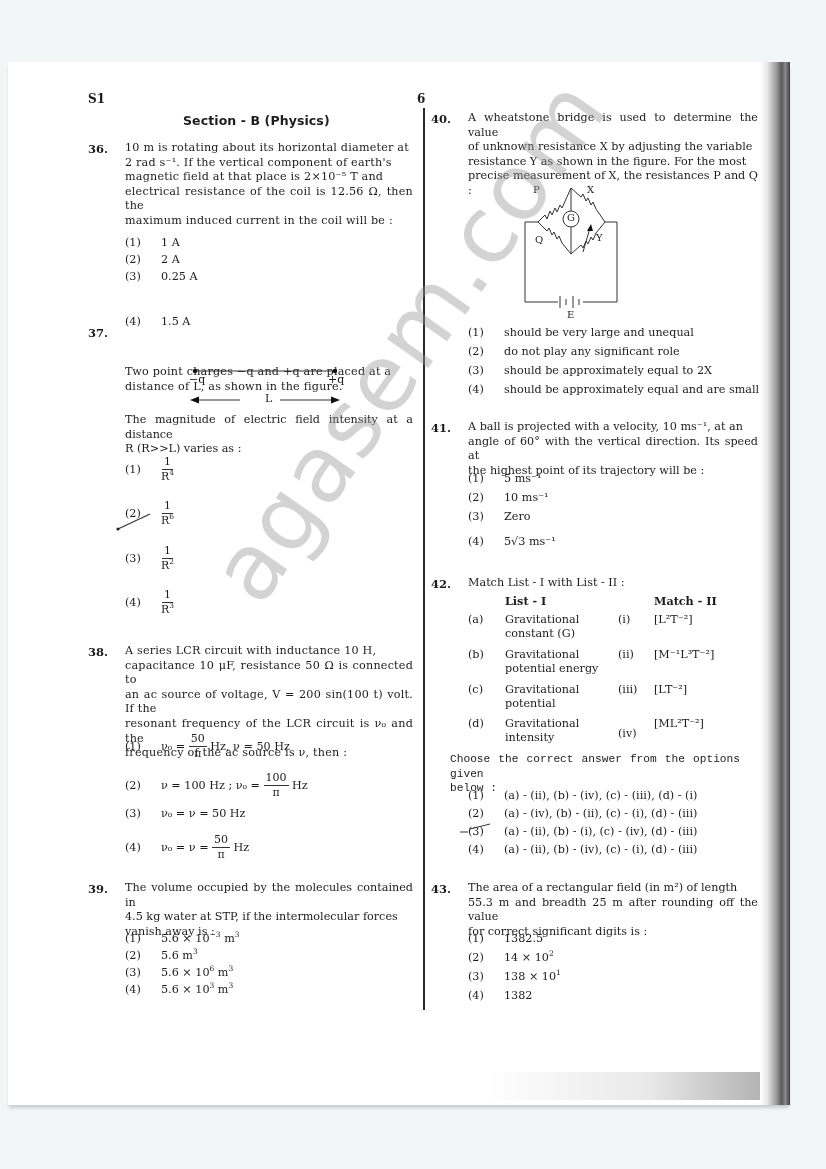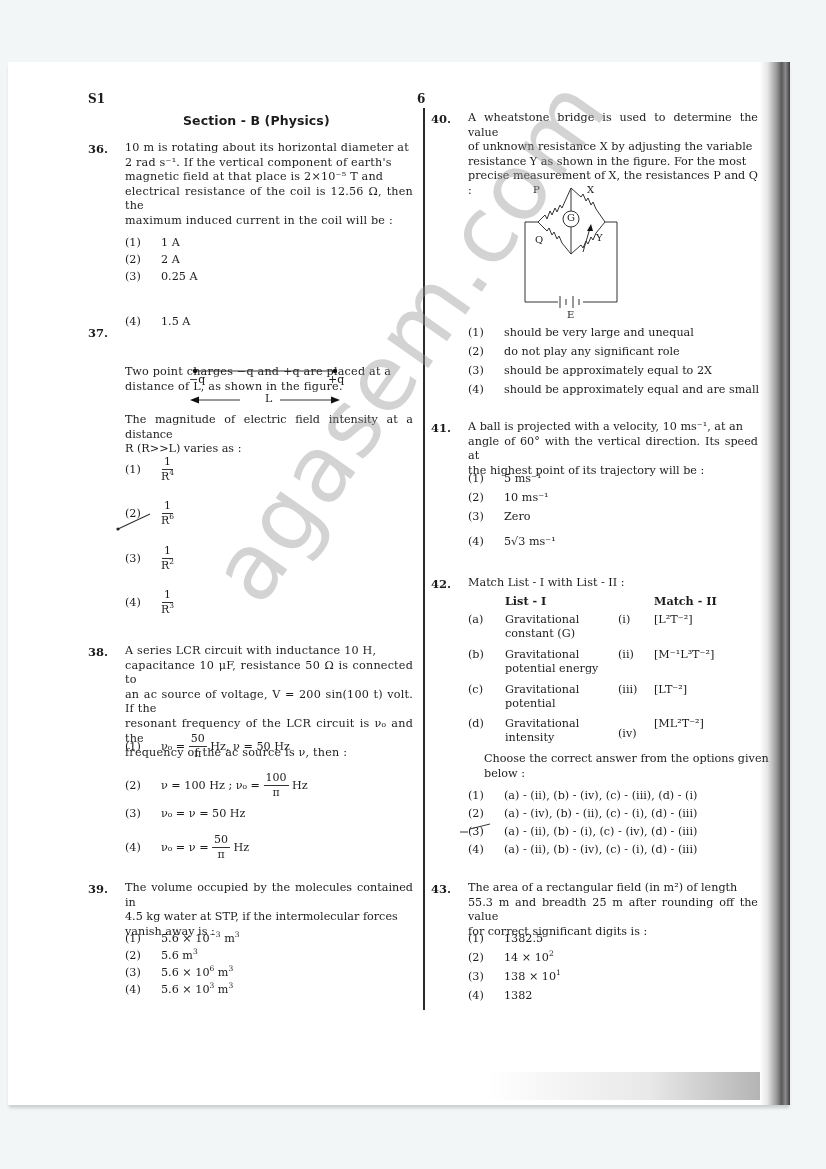--- a/index.html
+++ b/index.html
@@ -231,21 +231,21 @@
   <span class="abs" style="left:150px;top:0;">(iii)</span>
   <span class="abs" style="left:186px;top:0;">[LT⁻²]</span>
 </div>
 <div class="match-row" style="left:468px;top:717px;width:290px;height:30px;">
   <span class="abs" style="left:0;top:0;">(d)</span>
   <span class="abs" style="left:37px;top:0;">Gravitational</span>
   <span class="abs" style="left:37px;top:14px;">intensity</span>
   <span class="abs" style="left:150px;top:4px;margin-top:6px;">(iv)</span>
   <span class="abs" style="left:186px;top:0;">[ML²T⁻²]</span>
 </div>
-<div class="abs qtext" style="left:484px;top:752px;width:290px;">
+<div class="abs qtext" style="left:450px;top:752px;width:290px;font-family:Liberation Mono, monospace;">
   <div>Choose the correct answer from the options given</div>
   <div>below :</div>
 </div>
 <div class="opt" style="left:468px;top:789px;"><span class="n">(1)</span><span>(a) - (ii), (b) - (iv), (c) - (iii), (d) - (i)</span></div>
 <div class="opt" style="left:468px;top:807px;"><span class="n">(2)</span><span>(a) - (iv), (b) - (ii), (c) - (i), (d) - (iii)</span></div>
 <div class="opt" style="left:468px;top:825px;"><span class="n">(3)</span><span>(a) - (ii), (b) - (i), (c) - (iv), (d) - (iii)</span></div>
 <svg class="pencil-mark" style="left:458px;top:822px;" width="34" height="14">
     <line x1="2" y1="10" x2="10" y2="10" stroke="#333" stroke-width="1"></line>
     <line x1="12" y1="7" x2="32" y2="2" stroke="#333" stroke-width="1"></line>
   </svg>

